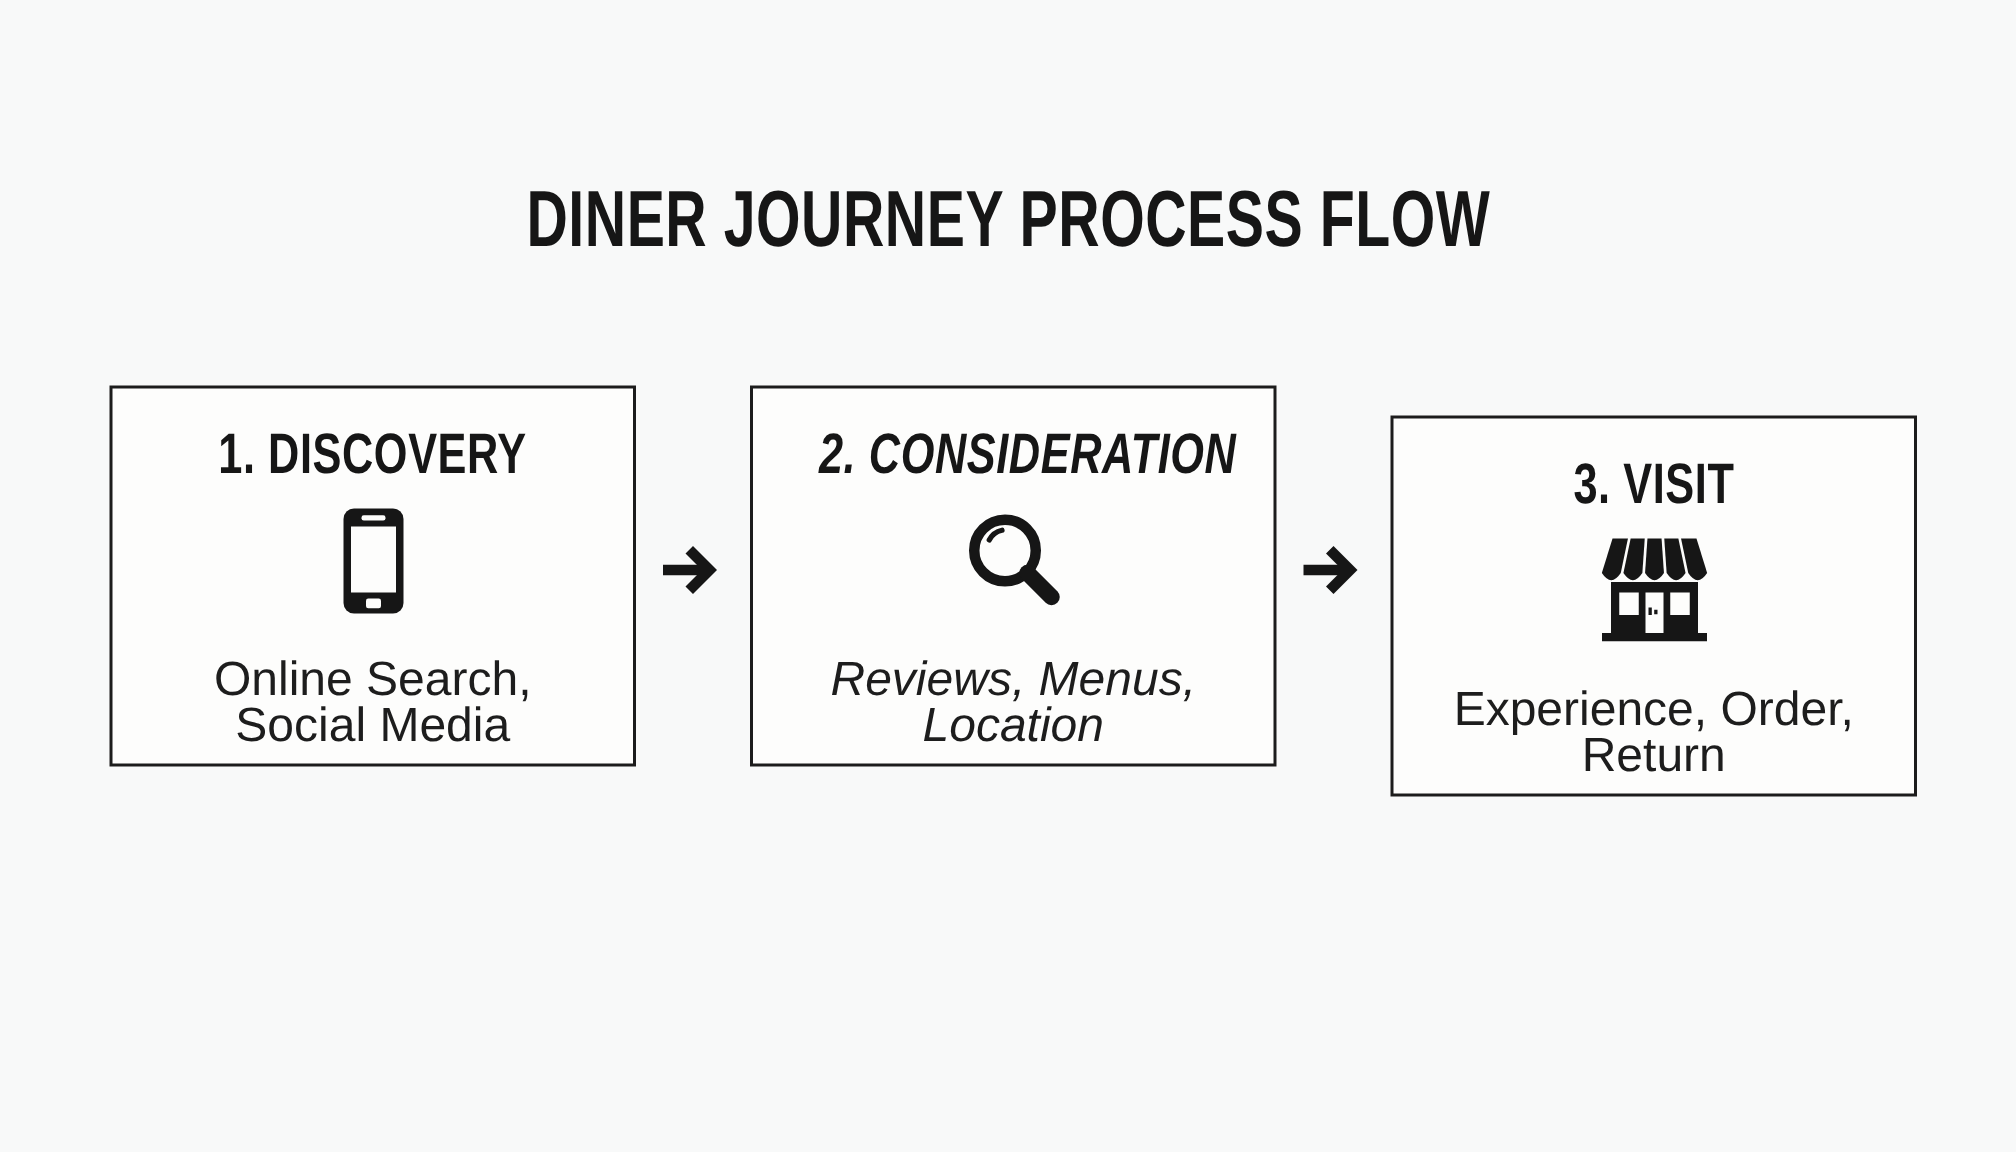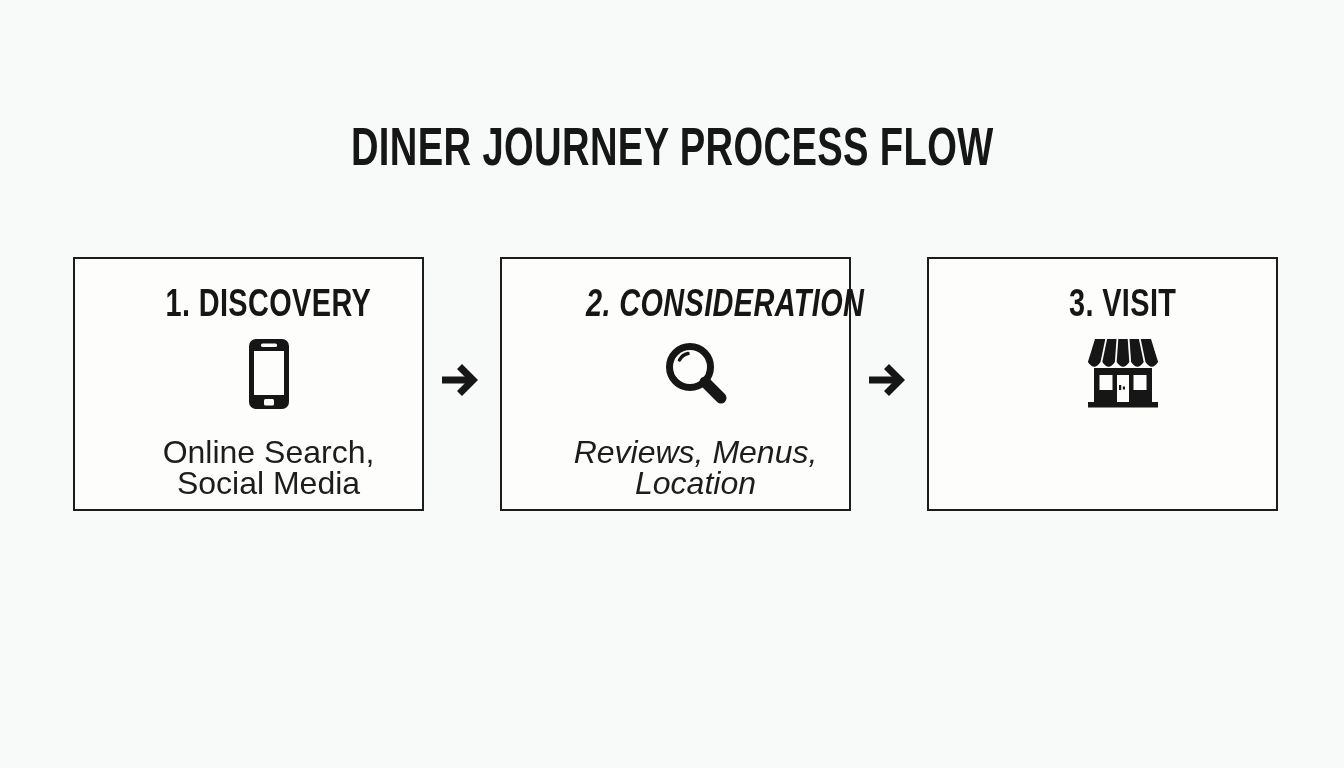--- a/index.html
+++ b/index.html
@@ -37,25 +37,24 @@
     top: 257px;
     width: 351px;
     height: 254px;
     box-sizing: border-box;
     background: #fdfdfc;
     border: 2px solid #1c1c1c;
     display: flex;
     flex-direction: column;
     align-items: center;
     padding-top: 22px;
-    padding-left: 40px;
   }
   .step-box.pos-1 { left: 73px; }
   .step-box.pos-2 { left: 500px; font-style: italic; }
-  .step-box.pos-3 { left: 927px; }
+  .step-box.pos-3 { left: 927px; margin-top: 20px; }
   .step-heading {
     font-size: 38px;
     font-weight: 700;
     line-height: 44px;
     letter-spacing: 0.5px;
     white-space: nowrap;
     text-align: center;
     width: 100%;
   }
   .step-heading .condense {
@@ -160,15 +159,17 @@
         <rect x="14.5" y="37" width="13" height="15" fill="#fdfdfc"></rect>
         <rect x="48.5" y="37" width="13" height="15" fill="#fdfdfc"></rect>
 
         <rect x="32" y="37" width="12" height="27" fill="#fdfdfc"></rect>
         <rect x="34" y="47" width="2.2" height="5" fill="#161616"></rect>
         <rect x="37.8" y="48.5" width="2.2" height="3" fill="#161616"></rect>
 
         <rect x="3" y="64" width="70" height="5.5" fill="#161616"></rect>
       </svg>
     </div>
+    <div class="step-description">Experience, Order,
+Return</div>
   </div>
 
 </div>
 
 </body></html>

